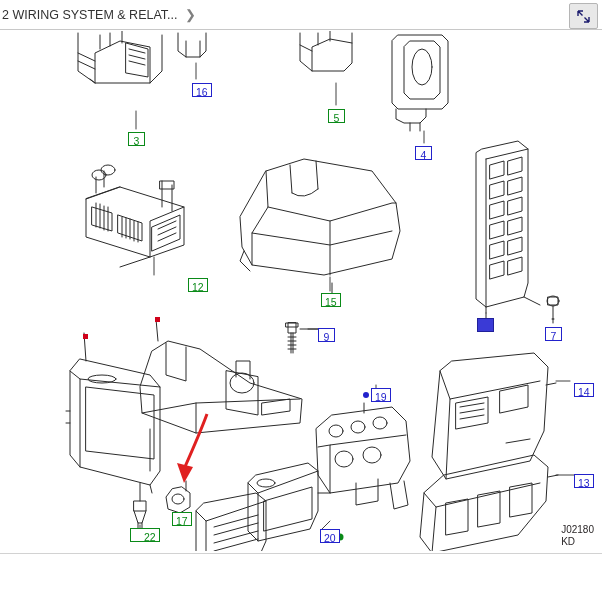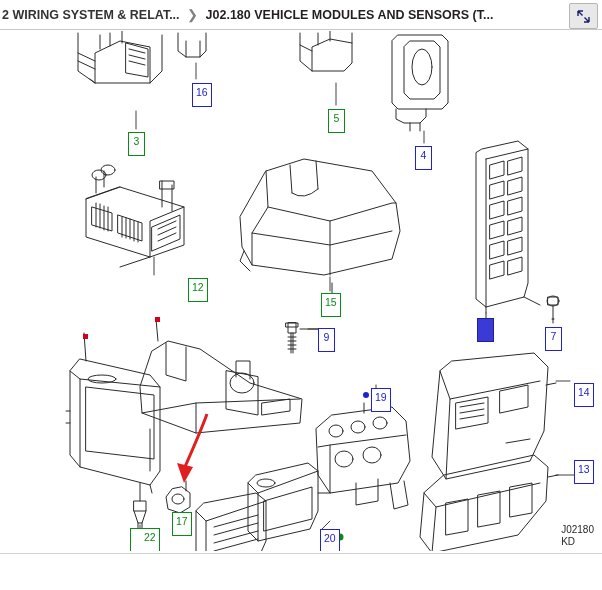--- a/index.html
+++ b/index.html
@@ -22,21 +22,21 @@
     width: 602px;
     height: 30px;
     background: #ffffff;
     border-bottom: 1px solid #c8c8c8;
     display: flex;
     align-items: center;
     box-sizing: border-box;
   }
   .crumb {
     font-size: 12.5px;
-    font-weight: bold;
+    font-weight: normal;
     color: #231f20;
     white-space: nowrap;
     overflow: hidden;
     text-overflow: ellipsis;
   }
   .crumb-prev {
     padding-left: 2px;
     max-width: 190px;
     color: #333;
   }
@@ -79,21 +79,21 @@
   
   .callout {
     position: absolute;
     box-sizing: border-box;
     font-size: 10.5px;
     line-height: 14px;
     text-align: center;
     background: #ffffff;
     padding: 1px 3px 1px 3px;
     min-width: 17px;
-    height: 24px;
+    height: 14px;
     cursor: pointer;
   }
   .callout.blue {
     border: 1px solid #2222cc;
     color: #2222cc;
   }
   .callout.green {
     border: 1px solid #0a8a18;
     color: #0a8a18;
   }
@@ -127,21 +127,20 @@
     height: 36px;
     background: #ffffff;
   }
 </style>
 </head>
 <body>
 
 <div class="header">
   <div class="crumb crumb-prev">2 WIRING SYSTEM &amp; RELAT...</div>
   <div class="crumb-sep">❯</div>
-  <div class="crumb crumb-cur">J02.180 VEHICLE MODULES AND SENSORS (T...</div>
   <div class="collapse-btn">
     <span>
       <svg width="15" height="15" viewBox="0 0 15 15">
         <path d="M2 2 L7 2 M2 2 L2 7 M2 2 L6.5 6.5" stroke="#1b1b6e" stroke-width="1.4" fill="none"></path>
         <path d="M13 13 L8 13 M13 13 L13 8 M13 13 L8.5 8.5" stroke="#1b1b6e" stroke-width="1.4" fill="none"></path>
       </svg>
     </span>
   </div>
 </div>
 
@@ -364,21 +363,21 @@
   <div class="callout blue" style="left:192px; top:52px;">16</div>
   <div class="callout green" style="left:328px; top:78px;">5</div>
   <div class="callout blue" style="left:415px; top:115px;">4</div>
   <div class="callout green" style="left:146px; top:247px;margin-left:42px;">12</div>
   <div class="callout green" style="left:321px; top:262px;text-align:right;">15</div>
   <div class="callout blue" style="left:318px; top:297px;">9</div>
   <div class="callout blue" style="left:545px; top:296px;">7</div>
   <div class="callout sel" style="left:477px; top:287px;"></div>
   <div class="callout blue" style="left:371px; top:357px;">19</div>
   <div class="callout blue" style="left:574px; top:352px;">14</div>
-  <div class="callout blue" style="left:574px; top:429px;">13</div>
+  <div class="callout blue" style="left:574px; top:443px;">13</div>
   <div class="callout green" style="left:130px; top:497px;padding-left:13px;">22</div>
   <div class="callout green" style="left:172px; top:481px;">17</div>
 
   <div class="callout blue" style="left:320px; top:498px;">20</div>
 </div>
 
 <div class="partcode">
   <div>J02180</div>
   <div>KD</div>
 </div>

